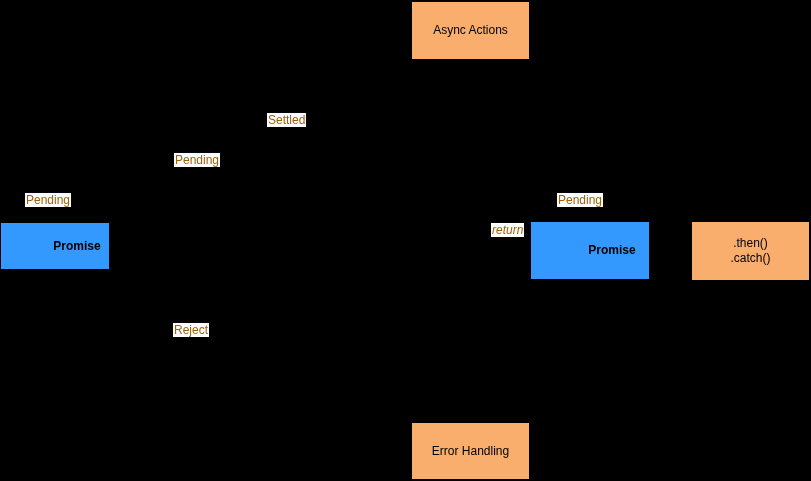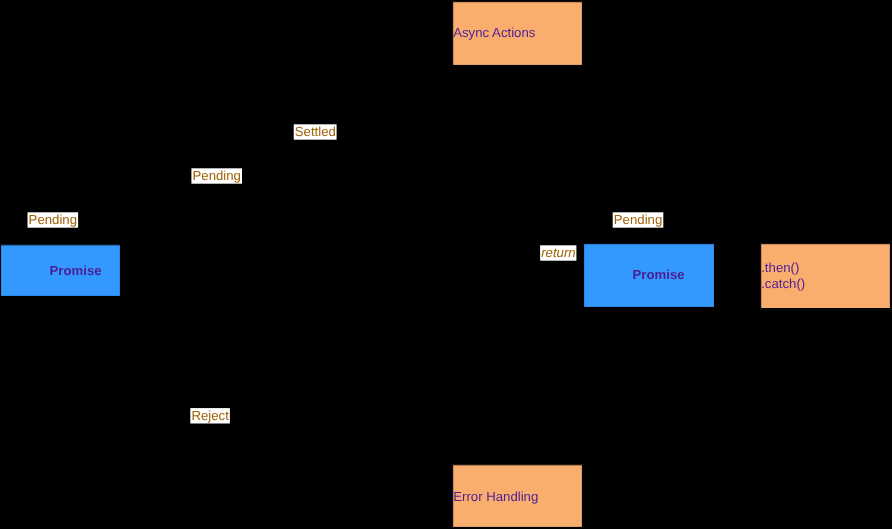--- a/index.html
+++ b/index.html
@@ -13,24 +13,24 @@
     height: 481px;
     background: #000000;
     overflow: hidden;
     font-family: "Liberation Sans", sans-serif;
   }
   .node {
     position: absolute;
     box-sizing: border-box;
     display: flex;
     flex-direction: column;
-    align-items: flex-start;
+    align-items: center;
     justify-content: center;
     text-align: center;
-    color: #4c1d95;
+    color: #000000;
     font-size: 12px;
     line-height: 15px;
     border: 1px solid #000000;
   }
   .node.orange { background: #FAAE6E; }
   .node.blue   { background: #3399FF; font-weight: bold; padding-left: 44px; }
   .node .line { display: block; }
   .edge-label {
     position: absolute;
     background: #FFFFFF;
@@ -66,21 +66,21 @@
 
   <div class="node blue" style="left:0px; top:222px; width:110px; height:48px;">
     <span class="line">Promise</span>
   </div>
 
   <div class="edge-label" style="left:267px; top:113px;">Settled</div>
 
   <div class="edge-label" style="left:174px; top:153px;">Pending</div>
 
 
-  <div class="edge-label" style="left:173px; top:323px;margin-top:48px;">Reject</div>
+  <div class="edge-label" style="left:173px; top:323px;">Reject</div>
 
 
   <div class="edge-label" style="left:491px; top:223px;font-style:italic;">return</div>
 
   <div class="edge-label" style="left:557px; top:193px;">Pending</div>
 
   <div class="node blue" style="left:530px; top:221px; width:120px; height:59px;">
     <span class="line">Promise</span>
   </div>
 

